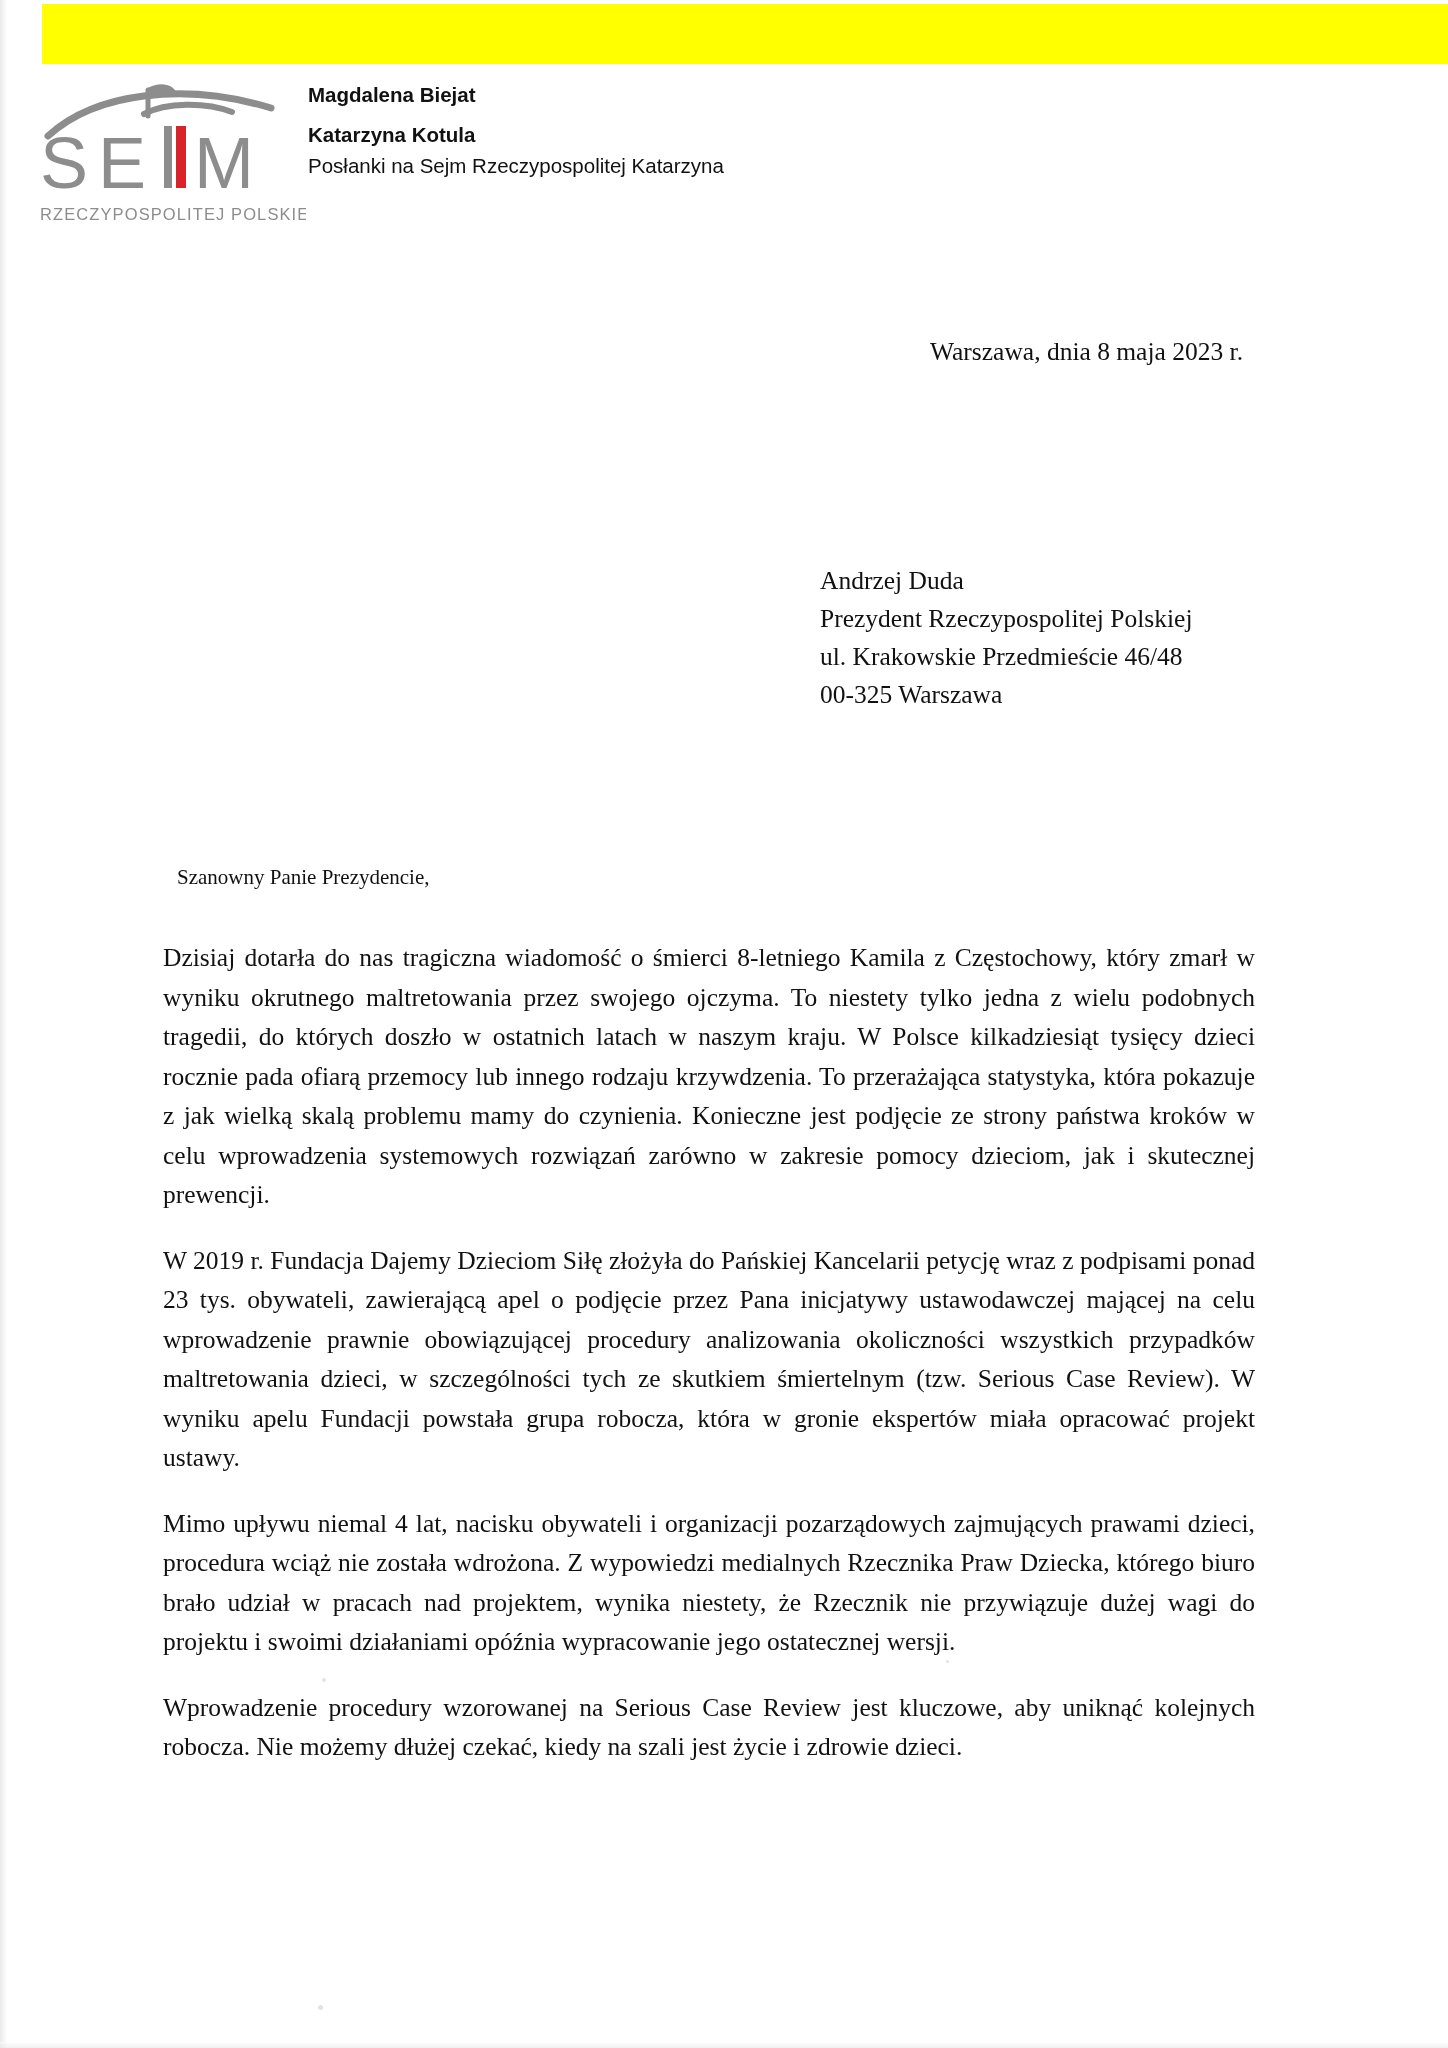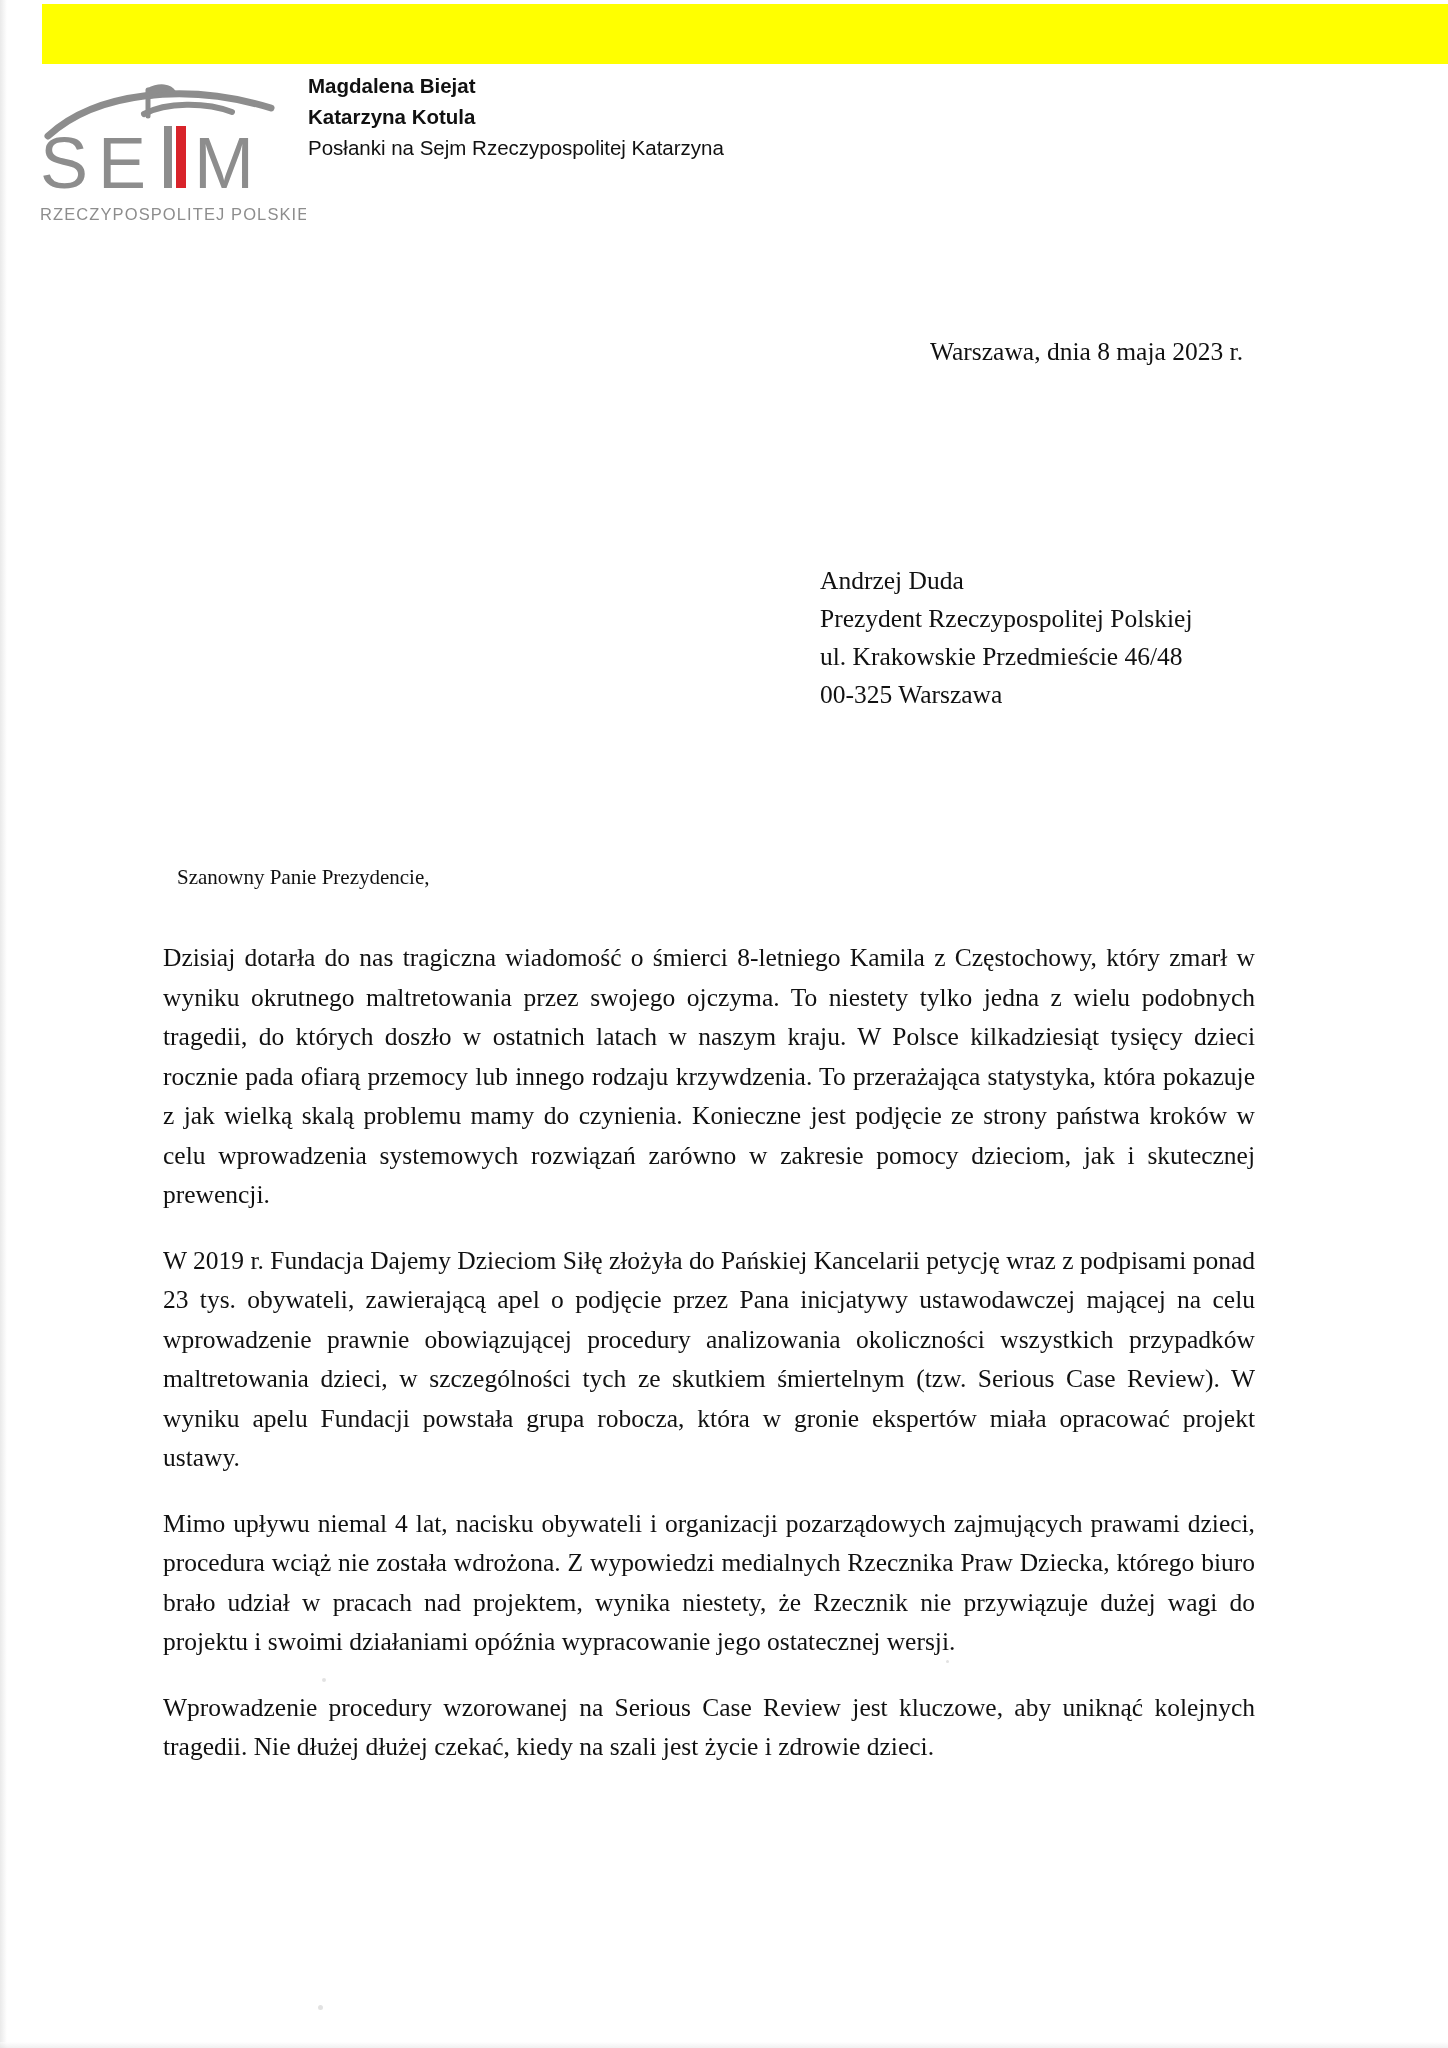--- a/index.html
+++ b/index.html
@@ -46,21 +46,21 @@
 
   .sender {
     position: absolute;
     left: 308px;
     top: 10px;
     font-family: "Liberation Sans", sans-serif;
     font-size: 20.5px;
     line-height: 31px;
     color: #111;
   }
-  .sender .nm { font-weight: bold; }
+  .sender .nm { font-weight: bold; margin-top: 9px; }
   .sender .role { font-weight: normal; }
 
   
   .page {
     position: absolute;
     left: 0;
     top: 0;
     width: 1448px;
     height: 2048px;
   }
@@ -176,16 +176,16 @@
     <div>ul. Krakowskie Przedmieście 46/48</div>
     <div>00-325 Warszawa</div>
   </div>
 
   <div class="salutation">Szanowny Panie Prezydencie,</div>
 
   <div class="paras">
     <p class="para">Dzisiaj dotarła do nas tragiczna wiadomość o śmierci 8-letniego Kamila z Częstochowy, który zmarł w wyniku okrutnego maltretowania przez swojego ojczyma. To niestety tylko jedna z wielu podobnych tragedii, do których doszło w ostatnich latach w naszym kraju. W Polsce kilkadziesiąt tysięcy dzieci rocznie pada ofiarą przemocy lub innego rodzaju krzywdzenia. To przerażająca statystyka, która pokazuje z jak wielką skalą problemu mamy do czynienia. Konieczne jest podjęcie ze strony państwa kroków w celu wprowadzenia systemowych rozwiązań zarówno w zakresie pomocy dzieciom, jak i skutecznej prewencji.</p>
     <p class="para">W 2019 r. Fundacja Dajemy Dzieciom Siłę złożyła do Pańskiej Kancelarii petycję wraz z podpisami ponad 23 tys. obywateli, zawierającą apel o podjęcie przez Pana inicjatywy ustawodawczej mającej na celu wprowadzenie prawnie obowiązującej procedury analizowania okoliczności wszystkich przypadków maltretowania dzieci, w szczególności tych ze skutkiem śmiertelnym (tzw. Serious Case Review). W wyniku apelu Fundacji powstała grupa robocza, która w gronie ekspertów miała opracować projekt ustawy.</p>
     <p class="para">Mimo upływu niemal 4 lat, nacisku obywateli i organizacji pozarządowych zajmujących prawami dzieci, procedura wciąż nie została wdrożona. Z wypowiedzi medialnych Rzecznika Praw Dziecka, którego biuro brało udział w pracach nad projektem, wynika niestety, że Rzecznik nie przywiązuje dużej wagi do projektu i swoimi działaniami opóźnia wypracowanie jego ostatecznej wersji.</p>
-    <p class="para">Wprowadzenie procedury wzorowanej na Serious Case Review jest kluczowe, aby uniknąć kolejnych tragedii. Nie dłużej dłużej czekać, kiedy na szali jest życie i zdrowie dzieci.</p>
+    <p class="para">Wprowadzenie procedury wzorowanej na Serious Case Review jest kluczowe, aby uniknąć kolejnych robocza. Nie możemy dłużej czekać, kiedy na szali jest życie i zdrowie dzieci.</p>
   </div>
 
 </div>
 
 </body></html>

